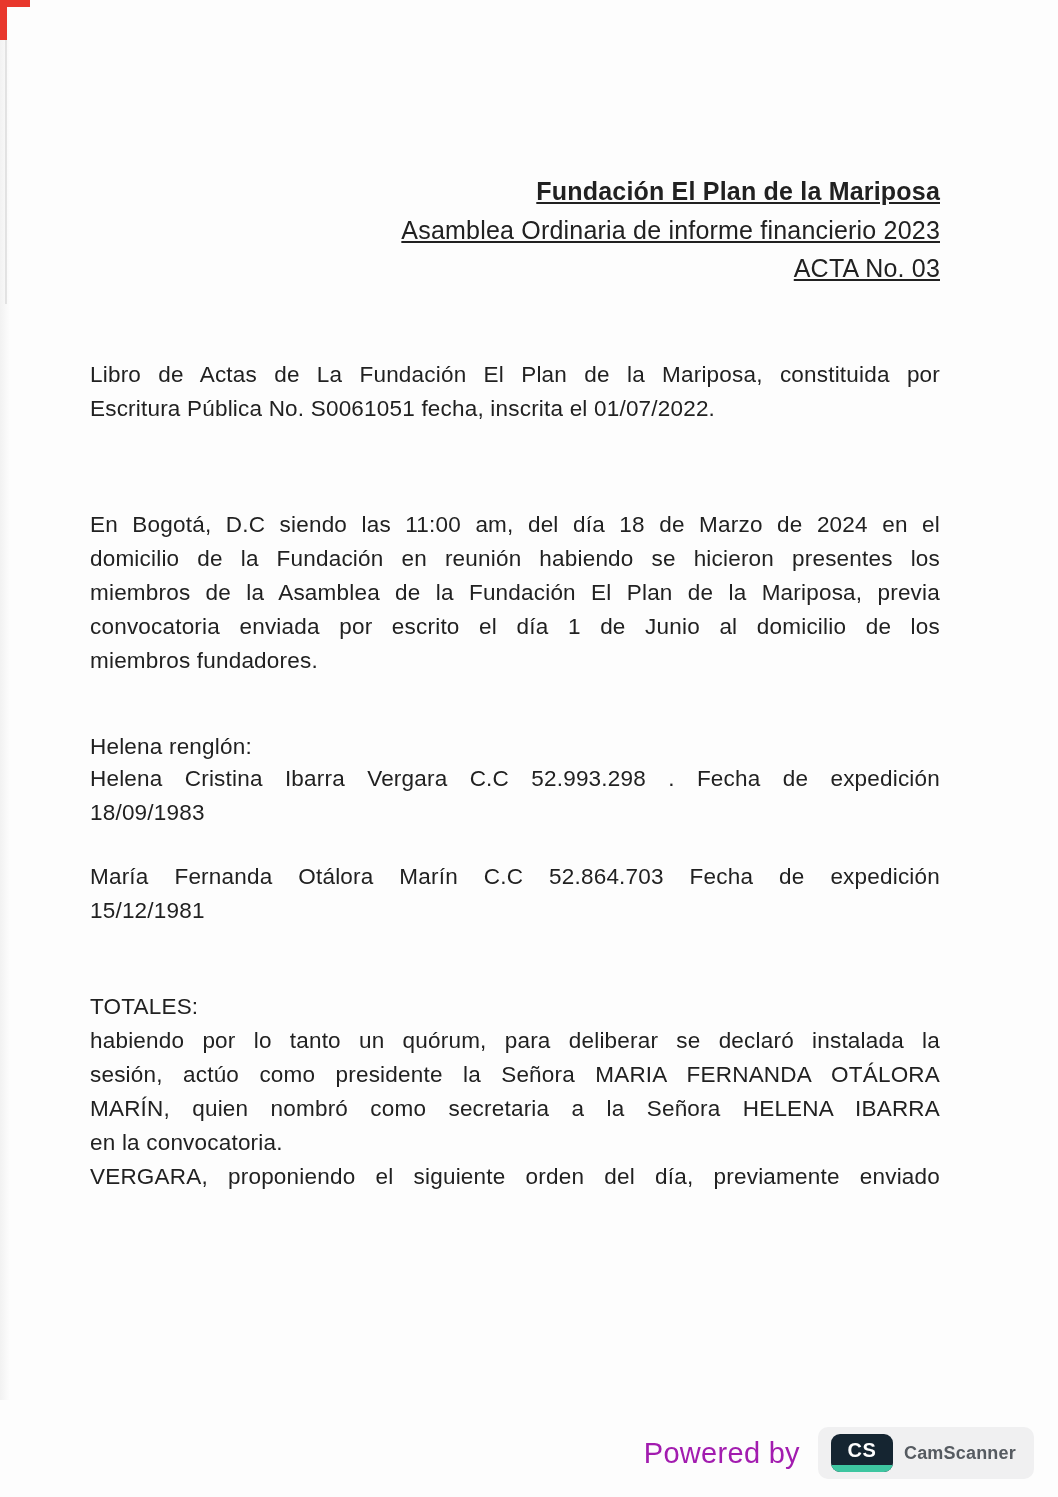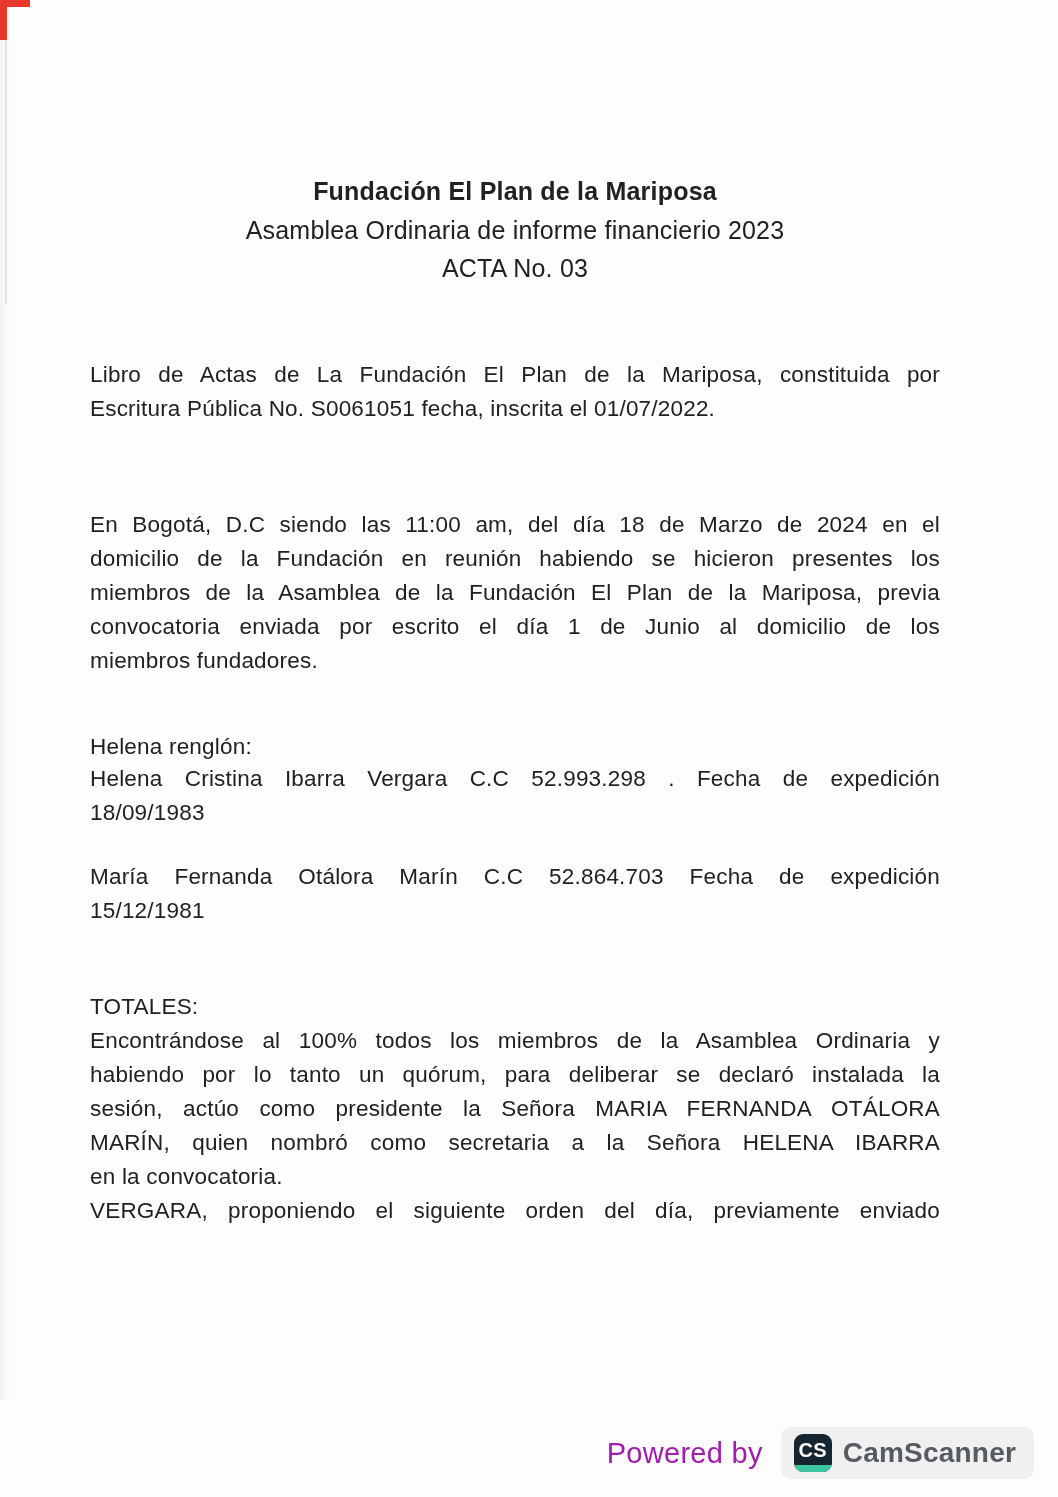--- a/index.html
+++ b/index.html
@@ -26,21 +26,21 @@
 
   .block{
     position:absolute;left:90px;width:850px;
     font-size:22.5px;line-height:34px;
     letter-spacing:0.2px;
   }
   .title-block{
     top:172px;
     font-size:25px;line-height:38.5px;
   }
-  .title-block .line{text-align:center;}
+  .title-block .line{text-align:right;text-decoration:underline;}
   .title-block .line:first-child{font-weight:bold;}
 
   .justify .line{text-align:justify;text-align-last:justify;}
   .justify .line.last{text-align:justify;text-align-last:left;}
 
   .b-libro{top:358px;}
   .b-apertura{top:508px;}
   .b-primer-label{top:730px;}
   .b-member1{top:762px;}
   .b-member2{top:860px;}
@@ -54,32 +54,32 @@
   }
   .powered{
     font-size:29px;letter-spacing:0.3px;
   }
   .badge{
     height:52px;border-radius:10px;
     display:flex;align-items:center;
     padding:0 18px 0 13px;
   }
   .cs-icon{
-    position:relative;width:38px;height:38px;
+    position:relative;width:62px;height:38px;
     border-radius:9px;overflow:hidden;
     display:flex;align-items:center;justify-content:center;
     flex:0 0 auto;
   }
   .cs-letters{
     color:#ffffff;font-weight:bold;font-size:20px;
     letter-spacing:0.5px;margin-top:-5px;
   }
   .cs-teal{position:absolute;bottom:0;left:0;right:0;height:7px;}
   .brand{
-    font-size:28px;font-weight:bold;margin-left:11px;letter-spacing:0.2px;
+    font-size:18px;font-weight:bold;margin-left:11px;letter-spacing:0.2px;
   }
 </style>
 </head>
 <body>
 
 <div class="page">
 
   <div class="edge-shade"></div>
   <div class="scan-line"></div>
   <div class="corner-h" style="background: rgb(232, 55, 44);"></div>
@@ -112,21 +112,20 @@
     </div>
 
   <div class="block justify b-member2">
       <div class="line">María Fernanda Otálora Marín C.C 52.864.703 Fecha de expedición</div>
       <div class="line last">15/12/1981</div>
     </div>
 
   <div class="block b-totales-label">TOTALES:</div>
 
   <div class="block justify b-totales">
-      <div class="line">Encontrándose al 100%  todos los miembros de la Asamblea Ordinaria y</div>
       <div class="line">habiendo por lo tanto un quórum, para deliberar se declaró instalada la</div>
       <div class="line">sesión, actúo como presidente la Señora MARIA FERNANDA OTÁLORA</div>
       <div class="line">MARÍN, quien nombró como secretaria a la Señora HELENA IBARRA</div>
       <div class="line last">en la convocatoria.</div>
       <div class="line">VERGARA, proponiendo el siguiente orden del día, previamente enviado</div>
     </div>
 
   <div class="footer">
     <span class="powered" style="color: #a21caf;">Powered by</span>
     <div class="badge" style="background: rgb(240, 240, 241);">

